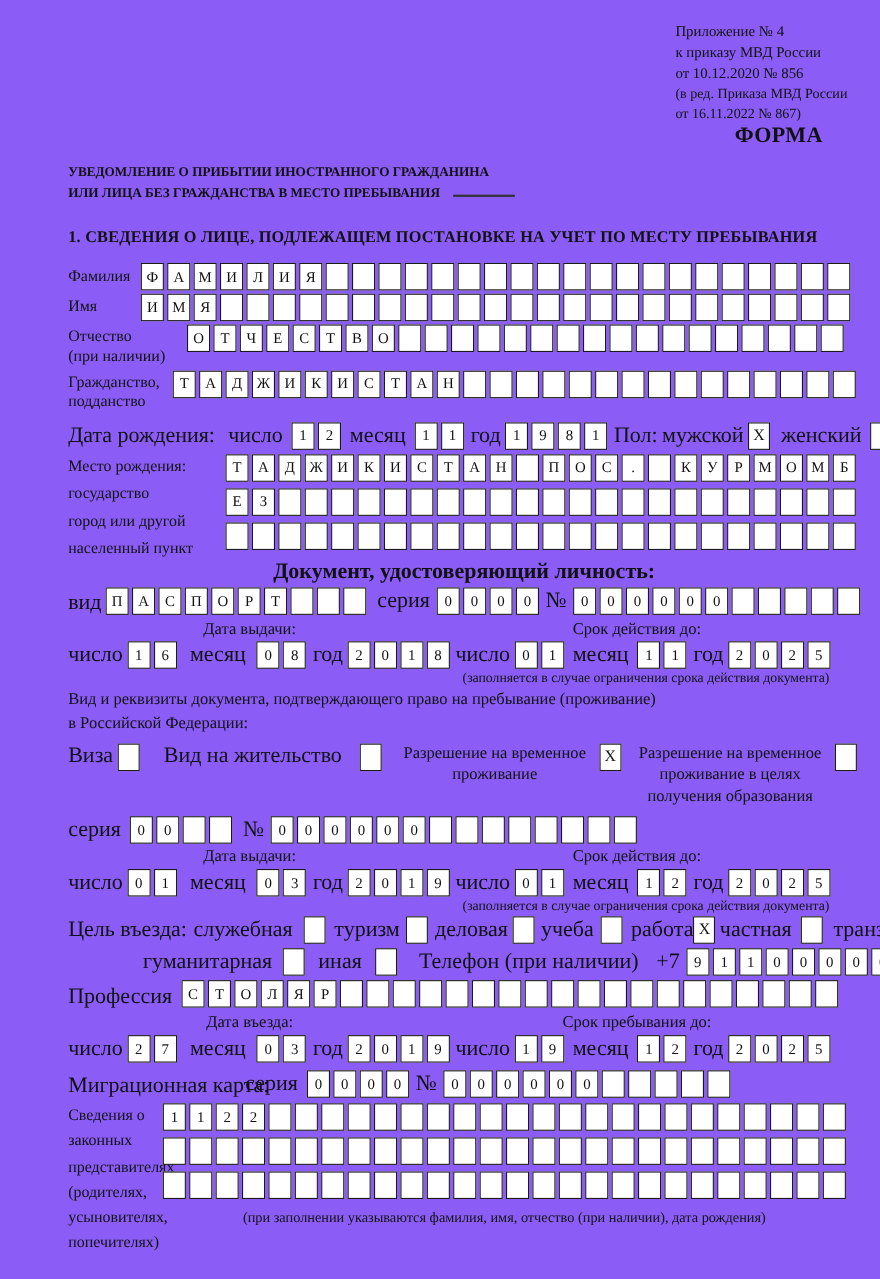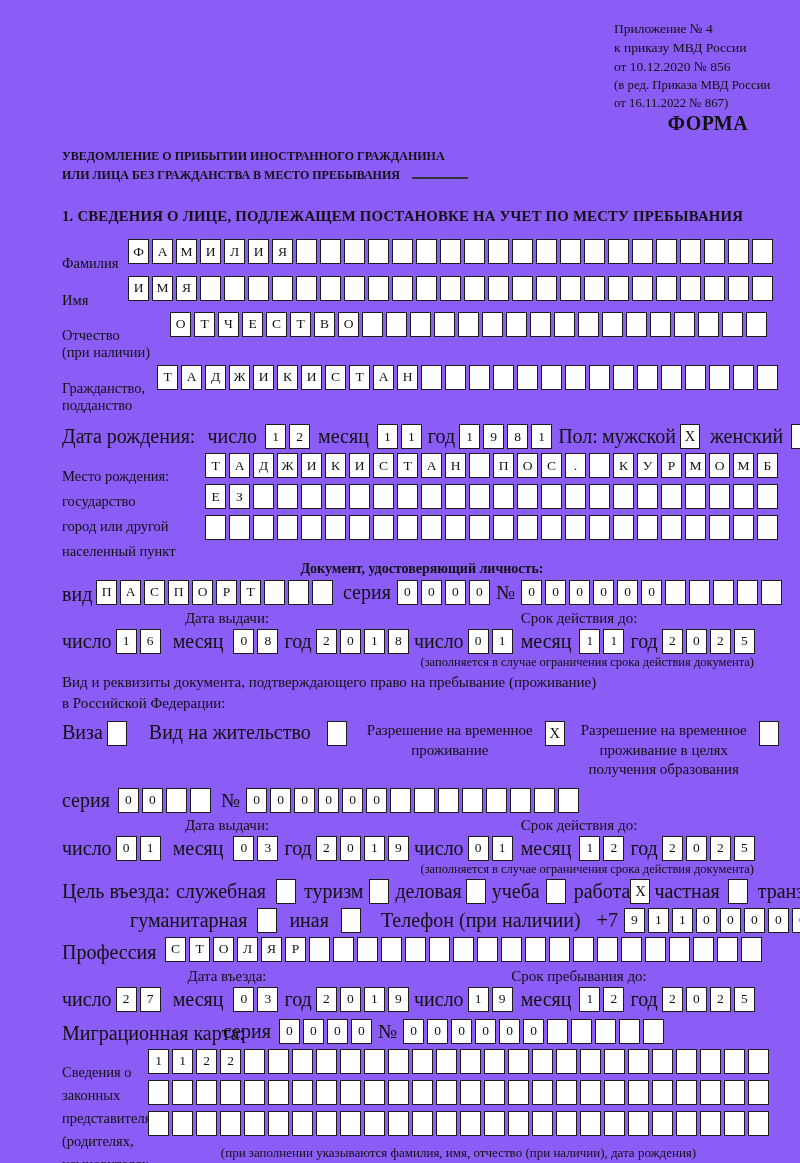--- a/index.html
+++ b/index.html
@@ -14,36 +14,36 @@
   .form-label { font-weight:bold; text-align:right; padding-right:34px; margin-top:0; font-size:20px; letter-spacing:.4px; }
 
   .title { font-weight:bold; text-align:left; font-size:12px; line-height:1.5; margin-top:12px; }
   .title-blank { display:inline-block; width:56px; border-bottom:2px solid #333; margin-left:12px; height:14px; }
 
   .section-heading { font-weight:bold; font-size:14.8px; margin-top:24px; letter-spacing:.2px; }
 
   .row { display:flex; align-items:flex-start; }
   .irow { display:flex; align-items:center; }
   .lbl { font-size:20px; white-space:nowrap; }
-  .label { font-size:14.5px; line-height:1.18; flex-shrink:0;margin-top:12px; }
+  .label { font-size:14.5px; line-height:1.18; flex-shrink:0; }
   .boxes { display:flex; gap:3px; }
   .stack > .boxes { margin-bottom:6px; }
   .cell { width:21px; height:25px; border:1.8px solid #1b1b1b; display:flex; align-items:center; justify-content:center; font-size:13.5px; flex:0 0 21px; background:#fff; }
   .checkbox { width:20px; height:25px; border:1.8px solid #1b1b1b; display:inline-flex; align-items:center; justify-content:center; font-size:14.5px; flex:0 0 20px; background:#fff; }
 
   .w-surname { width:66px; padding-top:4px; }
   .w-patr { width:108px; padding-top:3px; }
   .w-cit { width:95px; padding-top:3px; }
   .w-birth { width:143px; padding-top:3px; }
   .w-kind { width:50px; padding-top:4px; }
   .w-prof { width:103px; padding-top:4px; }
   .w-legal { width:86px; padding-top:3px; }
   .w-mig { width:145px; padding-top:4px; }
 
-  .center-bold { text-align:center; font-weight:bold; font-size:14px; }
+  .center-bold { text-align:center; font-weight:bold; font-size:20px; }
 
   .dates { margin-top:3px; }
   .dates-row { display:flex; }
   .dcol-left { width:352px; }
   .dcol-right { flex:1; }
   .dtitle { text-align:center; font-size:15px; width:330px; line-height:1.2; }
   .dgroup { margin-top:2px; }
   .dates-note { font-size:12.5px; text-align:right; padding-right:28px; white-space:nowrap; margin-top:1px; }
 
   .para { font-size:15px; line-height:1.45; }

